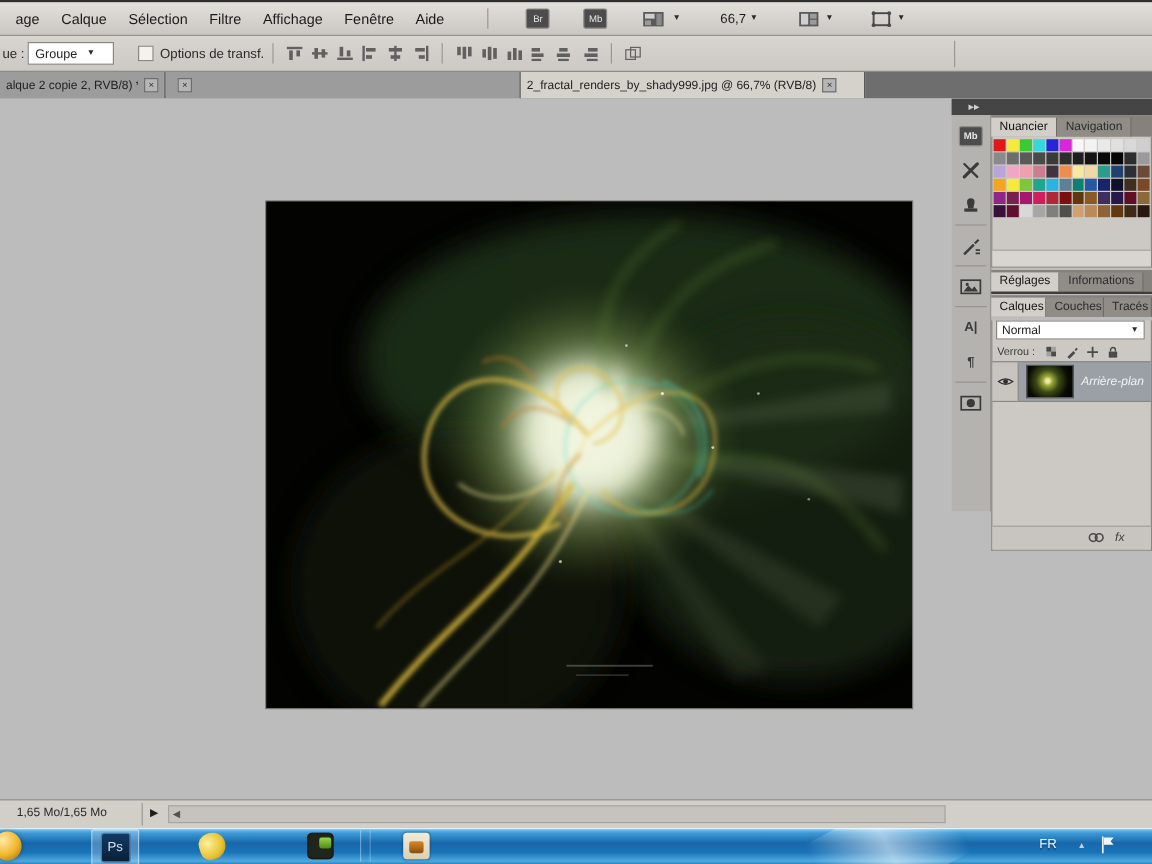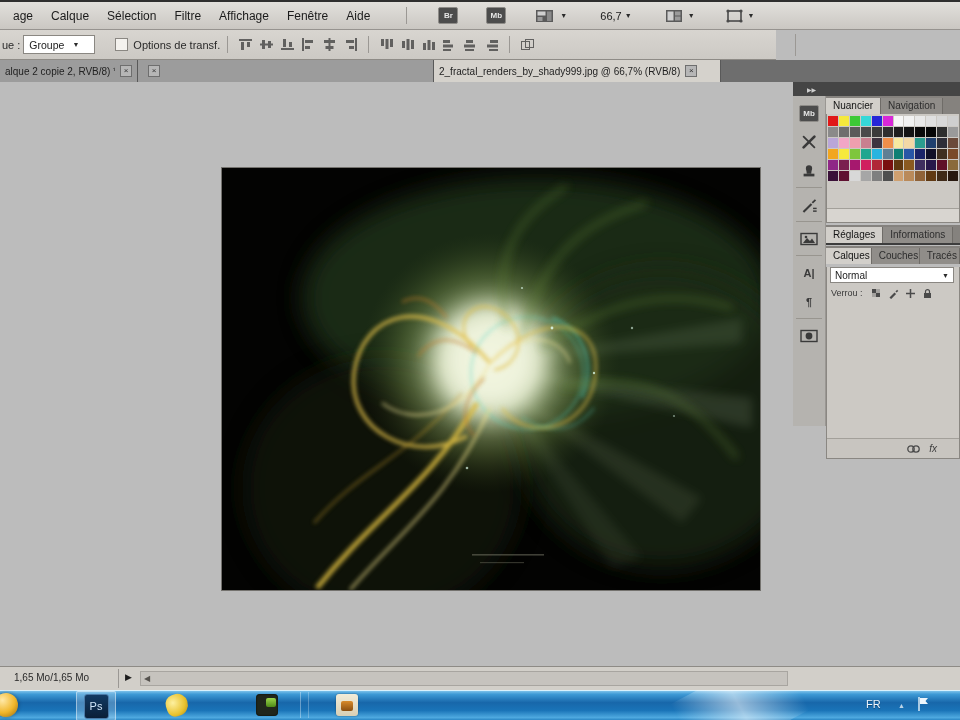--- a/index.html
+++ b/index.html
@@ -7,32 +7,32 @@
        background:#bcbcbc;overflow:hidden;-webkit-font-smoothing:antialiased;}
   
   #win-edge{position:absolute;top:0;left:0;width:960px;height:2px;background:#2f2f2f;}
   
   #menubar{position:absolute;top:2px;left:0;width:960px;height:28px;box-sizing:border-box;
     background:linear-gradient(#e2e0dc,#cac7c2);border-bottom:1px solid #96938f;
     display:flex;align-items:center;padding:0 4px;gap:20px;}
   .menu-item{padding:0 9px;font-size:12px;color:#1b1b1b;cursor:default;}
   .vsep{width:1px;height:17px;background:#9b9894;margin:0 7px;flex:none;}
   .appbtn{flex:none;width:18px;height:15px;background:#4c4c4c;border:1px solid #8e8c88;border-radius:2px;
-    color:#e6e6e6;font-size:8px;font-weight:bold;text-align:center;line-height:15px;margin:0 4px;}
+    color:#e6e6e6;font-size:8px;font-weight:normal;text-align:center;line-height:15px;margin:0 4px;}
   .mini-ic{flex:none;display:inline-flex;align-items:center;margin:0 5px;}
   .dd-arrow{font-size:7px;color:#2b2b2b;margin-left:3px;}
   #zoom-dd{font-size:11px;color:#1b1b1b;margin:0 8px;flex:none;display:inline-flex;align-items:center;}
   #mb-right{margin-left:auto;display:flex;align-items:center;}
   .workspace{font-size:11.5px;font-weight:bold;color:#1b1b1b;padding:0 12px;}
   #overflow-btn{width:26px;height:18px;background:linear-gradient(#6a6a6a,#4b4b4b);border:1px solid #8d8d8d;
     border-radius:3px;color:#eee;font-size:11px;font-weight:bold;text-align:center;line-height:16px;margin:0 6px;}
   #cslive-icon{width:13px;height:13px;border:3px solid #1e8fd8;border-radius:50%;margin:0 0 0 6px;
     box-shadow:0 0 2px rgba(0,0,0,.3);background:#eaf4fb;}
   
-  #optionsbar{position:absolute;top:30px;left:0;width:776px;height:30px;box-sizing:border-box;
+  #optionsbar{position:absolute;top:30px;left:0;width:960px;height:30px;box-sizing:border-box;
     background:linear-gradient(#d8d5d0,#ccc9c4);border-bottom:1px solid #8e8b86;
     display:flex;align-items:center;padding:0 2px;}
   #opt-prefix{font-size:11px;color:#2a2a2a;margin-right:3px;}
   .selbox{height:17px;background:#fff;border:1px solid #8a8782;display:inline-flex;align-items:center;
     font-size:10.5px;color:#222;padding:0 3px 0 5px;}
   .selbox .dd-arrow{margin-left:8px;}
   #opt-checkbox{width:11px;height:11px;background:#f4f2ee;border:1px solid #8a8782;margin:0 5px 0 20px;flex:none;}
   #opt-translabel{font-size:11px;color:#2a2a2a;}
   .opt-icon{width:17px;height:15px;display:inline-flex;align-items:center;justify-content:center;margin:0 2px;opacity:.75;}
   .opt-icon svg{display:block;}
@@ -564,20 +564,30 @@
               <path d="M5.5 1 v9 M1 5.5 h9"></path>
             </svg>
         </span>
         <span class="lock-ic">
           <svg width="11" height="11" viewBox="0 0 11 11">
               <rect x="2" y="5" width="7" height="5" fill="#4a4a4a"></rect>
               <path d="M3.5 5 V3.6 a2 2 0 0 1 4 0 V5" fill="none" stroke="#4a4a4a" stroke-width="1.2"></path>
             </svg>
         </span>
       </div>
+      <div id="layer-row">
+        <span id="eye-box">
+          <svg width="14" height="10" viewBox="0 0 14 10">
+              <path d="M1 5 Q7 0.5 13 5 Q7 9.5 1 5z" fill="none" stroke="#2e2e2e" stroke-width="1"></path>
+              <circle cx="7" cy="5" r="2" fill="#2e2e2e"></circle>
+            </svg>
+        </span>
+        <span id="layer-thumb"></span>
+        <span id="layer-name">Arrière-plan</span>
+      </div>
       <div id="panelC-footer">
         <span>
           <svg width="15" height="10" viewBox="0 0 15 10">
               <circle cx="5" cy="5" r="3.2" fill="none" stroke="#4a4a4a" stroke-width="1.3"></circle>
               <circle cx="10" cy="5" r="3.2" fill="none" stroke="#4a4a4a" stroke-width="1.3"></circle>
             </svg>
         </span>
         <span id="fx-label">fx</span>
       </div>
     </div>

